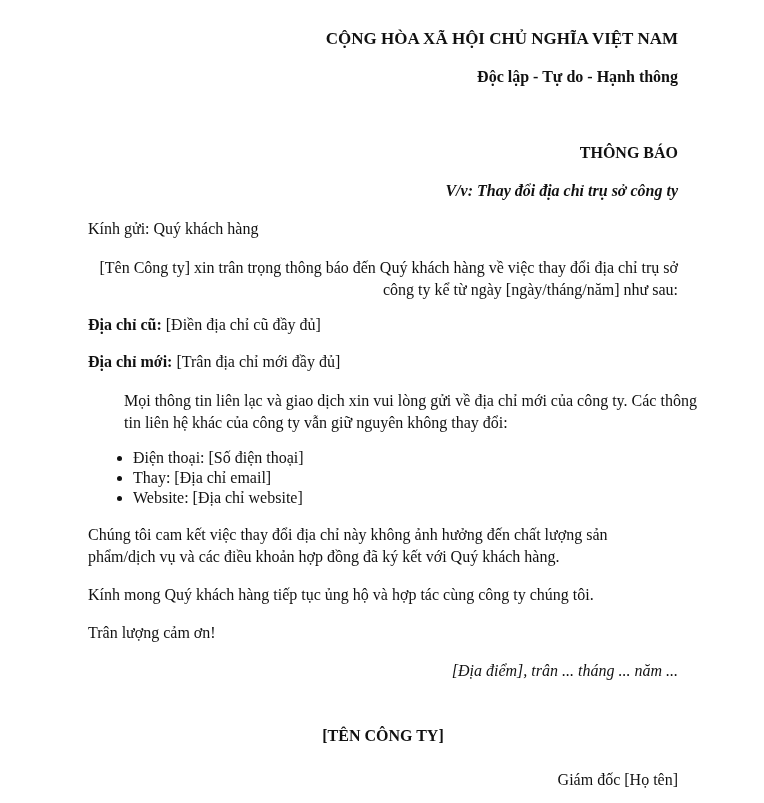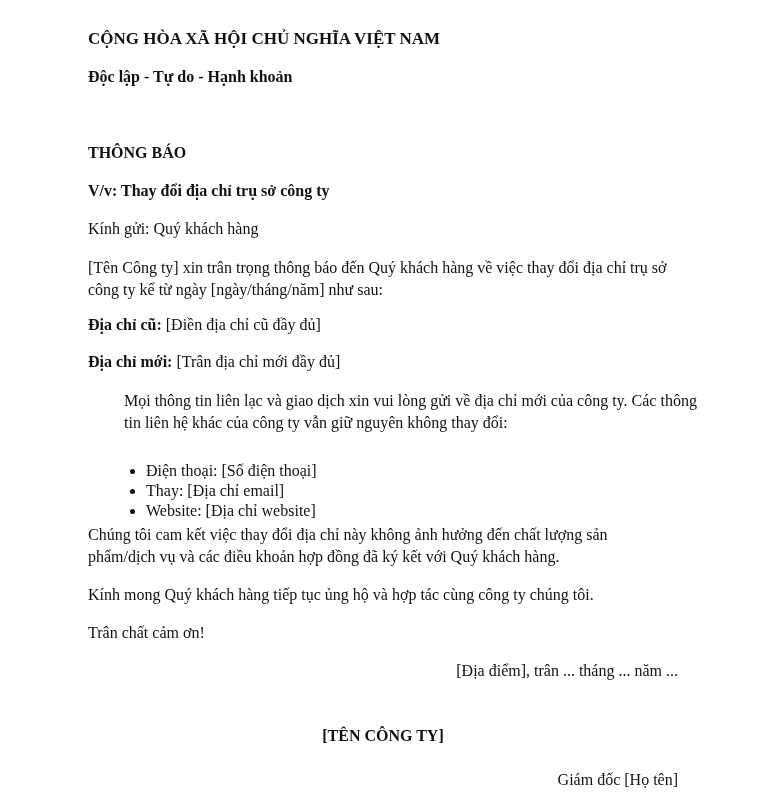--- a/index.html
+++ b/index.html
@@ -3,43 +3,43 @@
 <meta charset="utf-8">
 <style>
   html, body { margin: 0; padding: 0; background: #ffffff; }
   body {
     width: 764px; height: 803px; position: relative; overflow: hidden;
     font-family: "Liberation Serif", "DejaVu Serif", serif;
     color: #111111;
     font-size: 16px;
   }
   .doc { position: absolute; left: 88px; top: 0; width: 590px; }
-  .center { text-align: left; }
+  .center { text-align: right; }
   .right { text-align: right; }
   .bold { font-weight: bold; }
-  .italic { }
+  .italic { font-style: italic; }
   .line { position: absolute; left: 0; width: 590px; line-height: 20px; white-space: nowrap; }
   .para { position: absolute; left: 0; width: 590px; line-height: 22px; }
-  ul.contacts { position: absolute; left: 0; margin: 13px; padding-left: 45px; width: 540px; line-height: 20px; }
+  ul.contacts { position: absolute; left: 0; margin: 0; padding-left: 45px; width: 540px; line-height: 20px; }
   ul.contacts li { list-style: disc; padding-left: 0; }
 </style>
 </head>
 <body>
 
 <div class="doc">
 
   <div class="line center bold" style="top:29px; font-size:17px;">CỘNG HÒA XÃ HỘI CHỦ NGHĨA VIỆT NAM</div>
-  <div class="line center bold" style="top:67px;">Độc lập - Tự do - Hạnh khoản</div>
+  <div class="line center bold" style="top:67px;">Độc lập - Tự do - Hạnh thông</div>
 
   <div class="line center bold" style="top:143px;">THÔNG BÁO</div>
   <div class="line center bold italic" style="top:181px;">V/v: Thay đổi địa chỉ trụ sở công ty</div>
 
   <div class="line" style="top:219px;">Kính gửi: Quý khách hàng</div>
 
-  <div class="para" style="top:257px;">[Tên Công ty] xin trân trọng thông báo đến Quý khách hàng về việc thay đổi địa chỉ trụ sở công ty kể từ ngày [ngày/tháng/năm] như sau:</div>
+  <div class="para" style="top:257px;text-align:right;">[Tên Công ty] xin trân trọng thông báo đến Quý khách hàng về việc thay đổi địa chỉ trụ sở công ty kể từ ngày [ngày/tháng/năm] như sau:</div>
 
   <div class="line" style="top:315px;">
     <span class="bold">Địa chỉ cũ:</span><span> [Điền địa chỉ cũ đầy đủ]</span>
   </div>
 
   <div class="line" style="top:352px;">
     <span class="bold">Địa chỉ mới:</span><span> [Trân địa chỉ mới đầy đủ]</span>
   </div>
 
   <div class="para" style="top:390px;margin-left:36px;">Mọi thông tin liên lạc và giao dịch xin vui lòng gửi về địa chỉ mới của công ty. Các thông tin liên hệ khác của công ty vẫn giữ nguyên không thay đổi:</div>
@@ -47,19 +47,19 @@
   <ul class="contacts" style="top:448px;">
     <li>Điện thoại: [Số điện thoại]</li>
     <li>Thay: [Địa chỉ email]</li>
     <li>Website: [Địa chỉ website]</li>
   </ul>
 
   <div class="para" style="top:524px;">Chúng tôi cam kết việc thay đổi địa chỉ này không ảnh hưởng đến chất lượng sản phẩm/dịch vụ và các điều khoản hợp đồng đã ký kết với Quý khách hàng.</div>
 
   <div class="line" style="top:585px;">Kính mong Quý khách hàng tiếp tục ủng hộ và hợp tác cùng công ty chúng tôi.</div>
 
-  <div class="line" style="top:623px;">Trân chất cảm ơn!</div>
+  <div class="line" style="top:623px;">Trân lượng cảm ơn!</div>
 
   <div class="line right italic" style="top:661px;">[Địa điểm], trân ... tháng ... năm ...</div>
   <div class="line right bold" style="top:726px;text-align:center;">[TÊN CÔNG TY]</div>
   <div class="line right" style="top:736px;margin-top:34px;">Giám đốc [Họ tên]</div>
 
 </div>
 
 </body></html>

